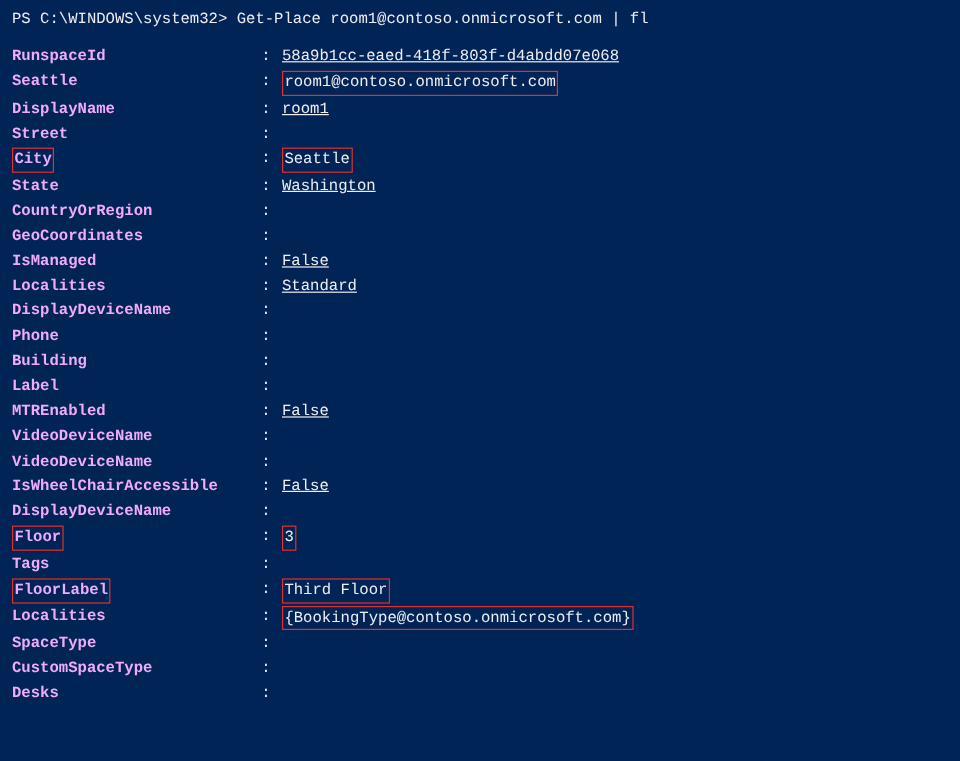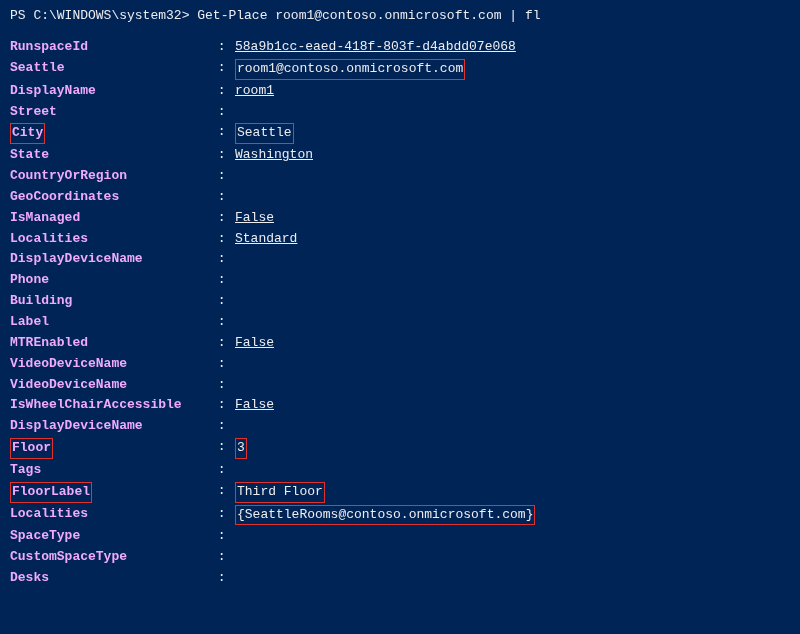--- a/index.html
+++ b/index.html
@@ -168,21 +168,21 @@
           <td class="col-val"></td>
         </tr>
         <tr>
           <td class="col-key"><span class="highlight-box">FloorLabel</span></td>
           <td class="col-colon"> : </td>
           <td class="col-val"><span class="highlight-box">Third Floor</span></td>
         </tr>
         <tr>
           <td class="col-key">Localities</td>
           <td class="col-colon"> : </td>
-          <td class="col-val"><span class="highlight-box">{SeattleRooms@contoso.onmicrosoft.com}</span></td>
+          <td class="col-val"><span class="highlight-box">{BookingType@contoso.onmicrosoft.com}</span></td>
         </tr>
         <tr>
           <td class="col-key">SpaceType</td>
           <td class="col-colon"> : </td>
           <td class="col-val"></td>
         </tr>
         <tr>
           <td class="col-key">CustomSpaceType</td>
           <td class="col-colon"> : </td>
           <td class="col-val"></td>

